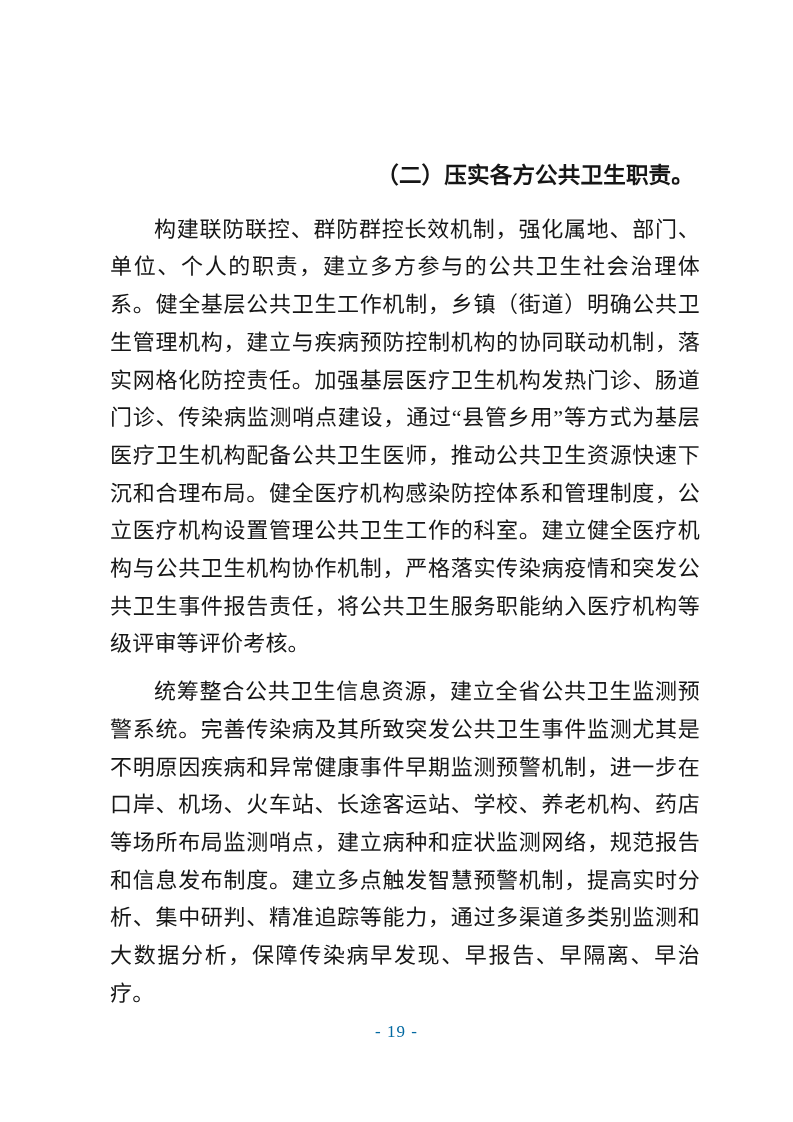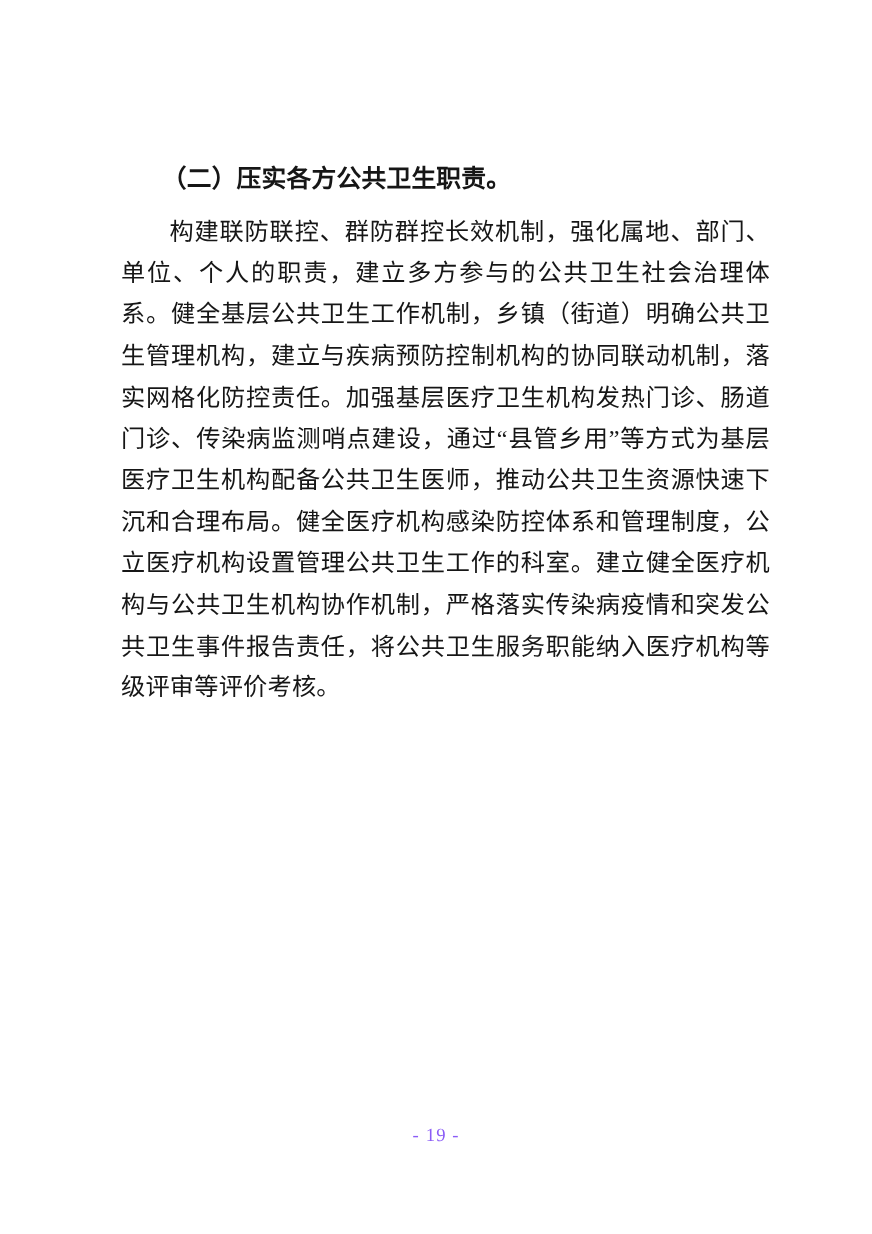--- a/index.html
+++ b/index.html
@@ -22,56 +22,57 @@
     left: 100px;
     top: 141px;
     width: 610px;
     font-size: 22px;
     line-height: 37.7px;
     text-align: justify;
     letter-spacing: 0.2px;
   }
   .section { margin: 0; padding: 0; }
   .heading {
-    margin: 3px;
+    margin: 16px;
     font-size: 22.5px;
     font-weight: 700;
     line-height: 37.7px;
     text-indent: 44px;
-    text-align: left;
+    text-align: right;
   }
   .para {
     margin: 10px;
     text-indent: 44px;
   }
   .page-number {
     position: absolute;
     left: 0;
     top: 1021px;
     width: 100%;
     text-align: center;
     font-size: 17px;
     line-height: 22px;
     letter-spacing: 1px;
-    color: #8b5cf6;
+    color: #0369a1;
     font-family: "Liberation Serif", "DejaVu Serif", serif;
   }
 </style>
 </head>
 <body>
 
 <div class="page">
   <main class="content">
 
     <section class="section">
       <h2 class="heading">（二）压实各方公共卫生职责。</h2>
       <p class="para">构建联防联控、群防群控长效机制，强化属地、部门、单位、个人的职责，建立多方参与的公共卫生社会治理体系。健全基层公共卫生工作机制，乡镇（街道）明确公共卫生管理机构，建立与疾病预防控制机构的协同联动机制，落实网格化防控责任。加强基层医疗卫生机构发热门诊、肠道门诊、传染病监测哨点建设，通过“县管乡用”等方式为基层医疗卫生机构配备公共卫生医师，推动公共卫生资源快速下沉和合理布局。健全医疗机构感染防控体系和管理制度，公立医疗机构设置管理公共卫生工作的科室。建立健全医疗机构与公共卫生机构协作机制，严格落实传染病疫情和突发公共卫生事件报告责任，将公共卫生服务职能纳入医疗机构等级评审等评价考核。</p>
     </section>
 
     <section class="section">
+      <p class="para">统筹整合公共卫生信息资源，建立全省公共卫生监测预警系统。完善传染病及其所致突发公共卫生事件监测尤其是不明原因疾病和异常健康事件早期监测预警机制，进一步在口岸、机场、火车站、长途客运站、学校、养老机构、药店等场所布局监测哨点，建立病种和症状监测网络，规范报告和信息发布制度。建立多点触发智慧预警机制，提高实时分析、集中研判、精准追踪等能力，通过多渠道多类别监测和大数据分析，保障传染病早发现、早报告、早隔离、早治疗。</p>
     </section>
 
     <section class="section">
     </section>
 
   </main>
 
   <footer class="page-number">- 19 -</footer>
 </div>
 

